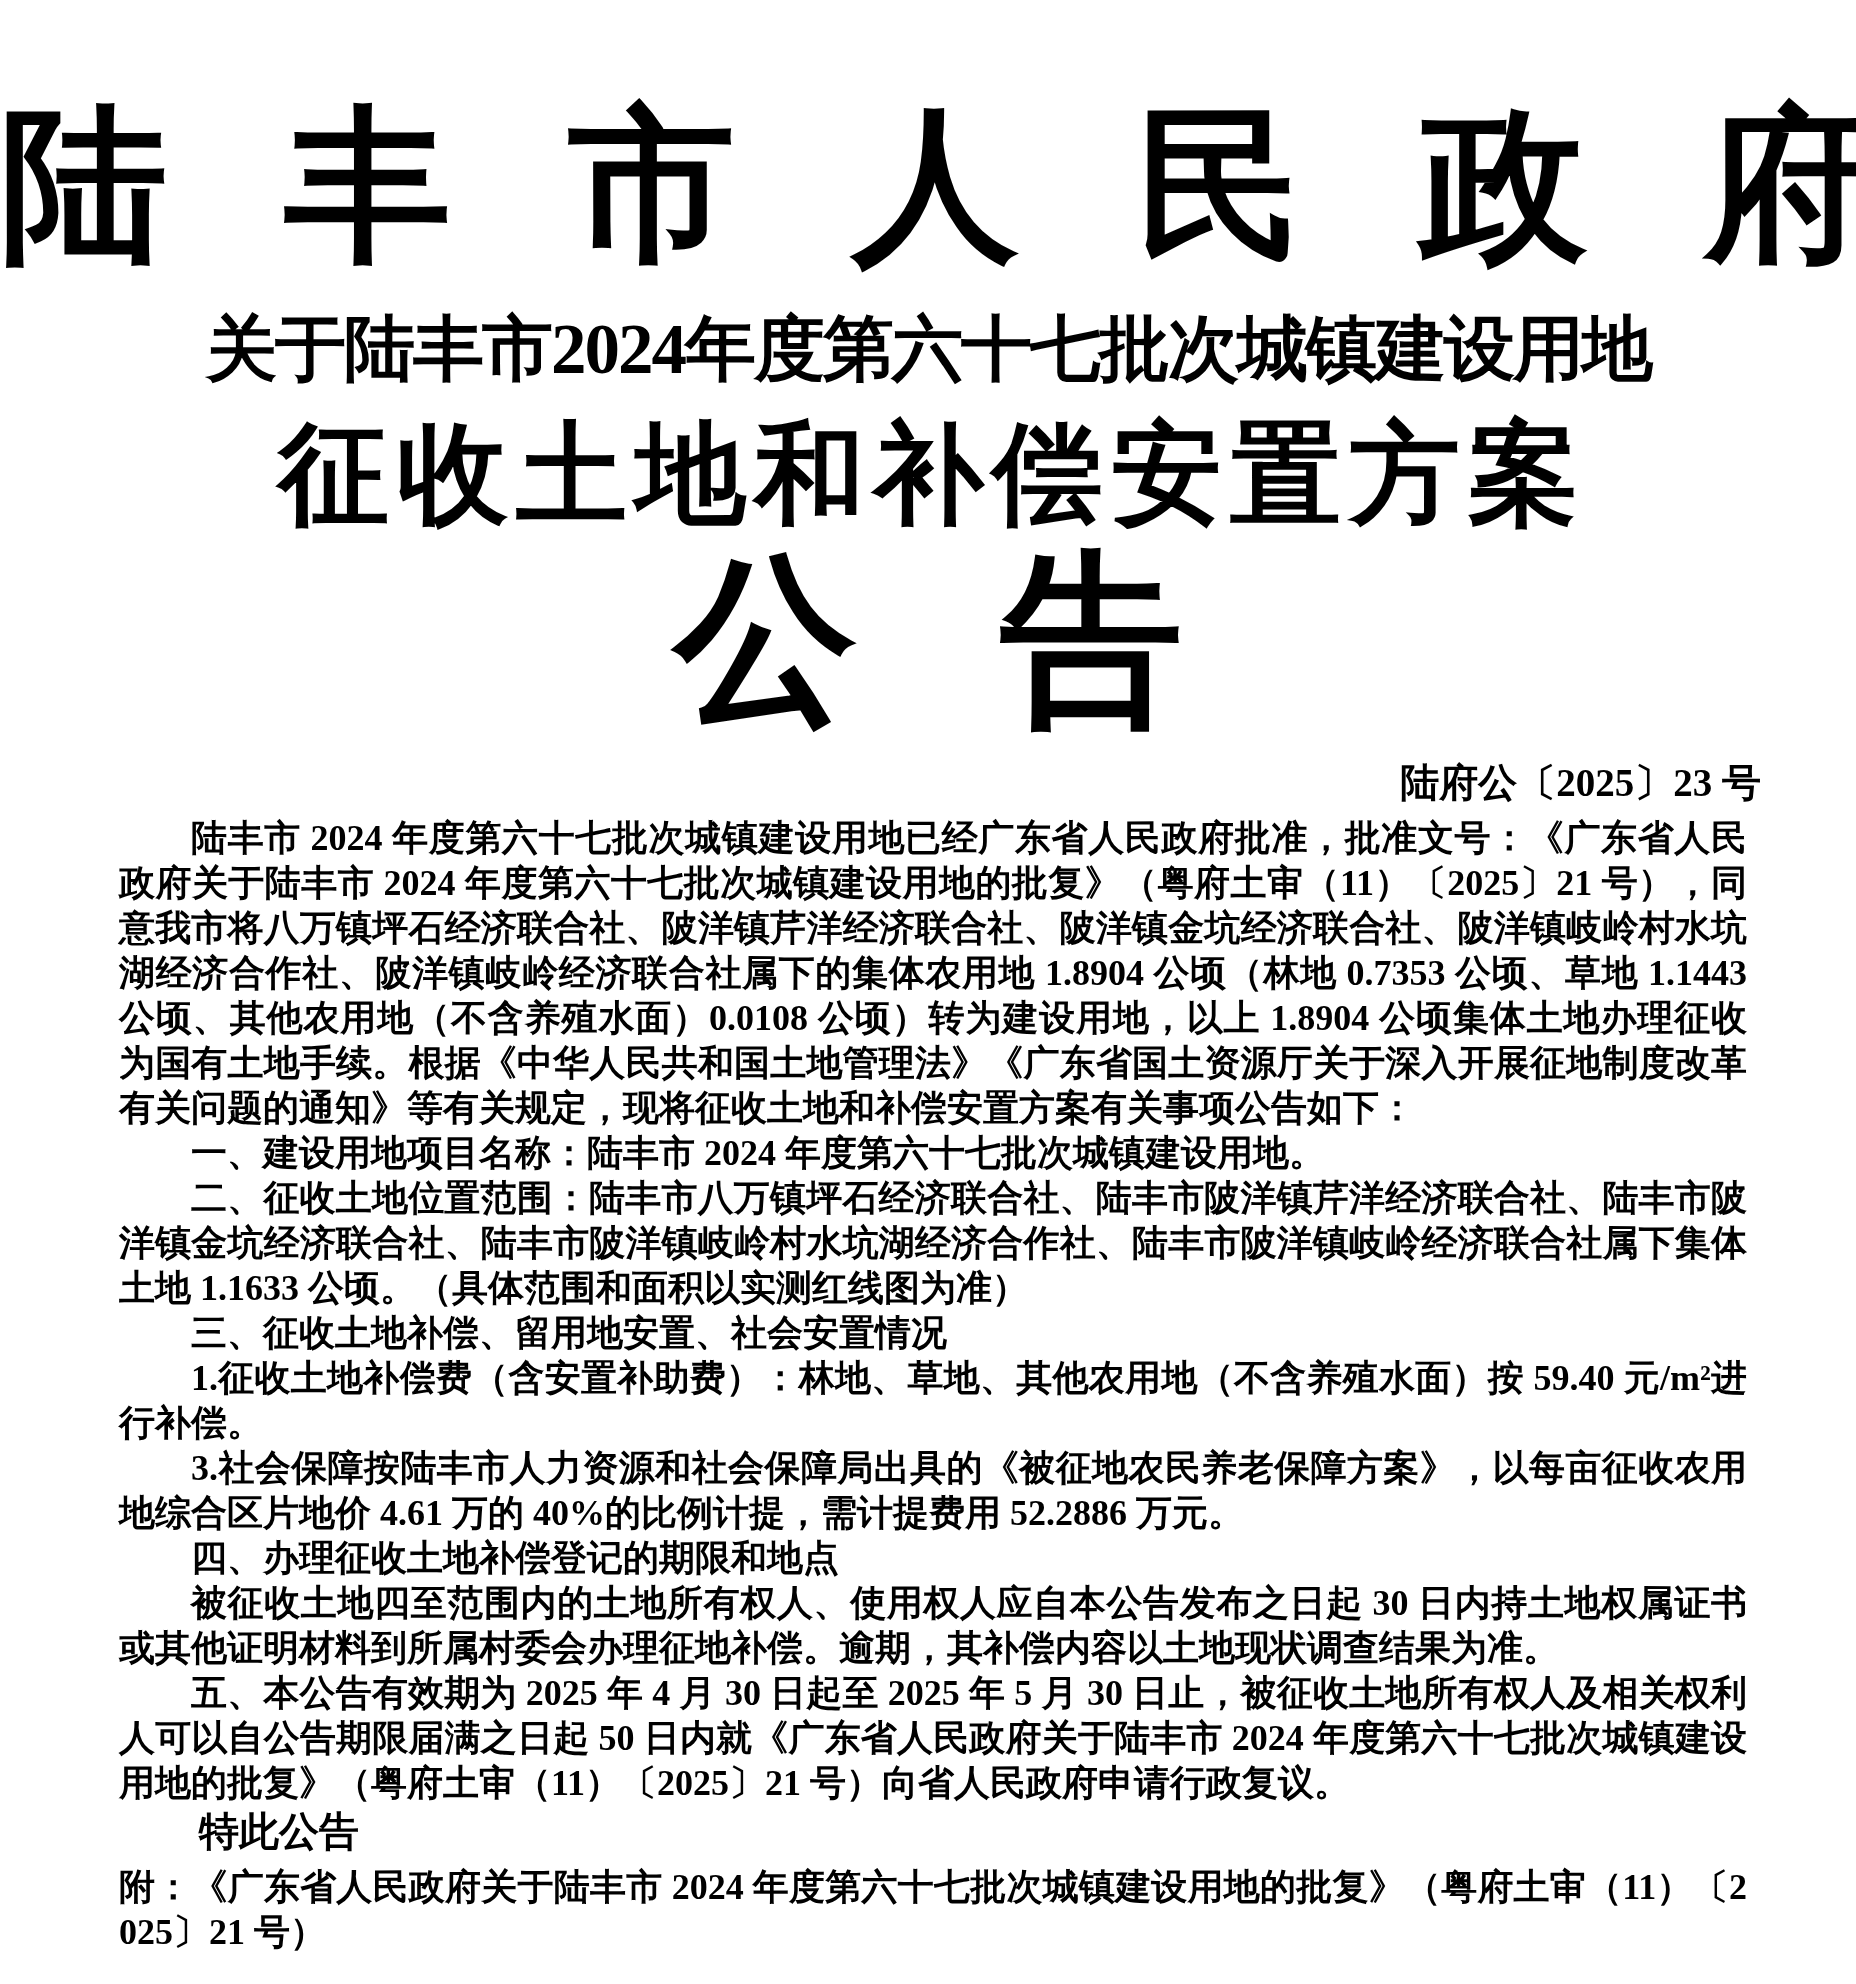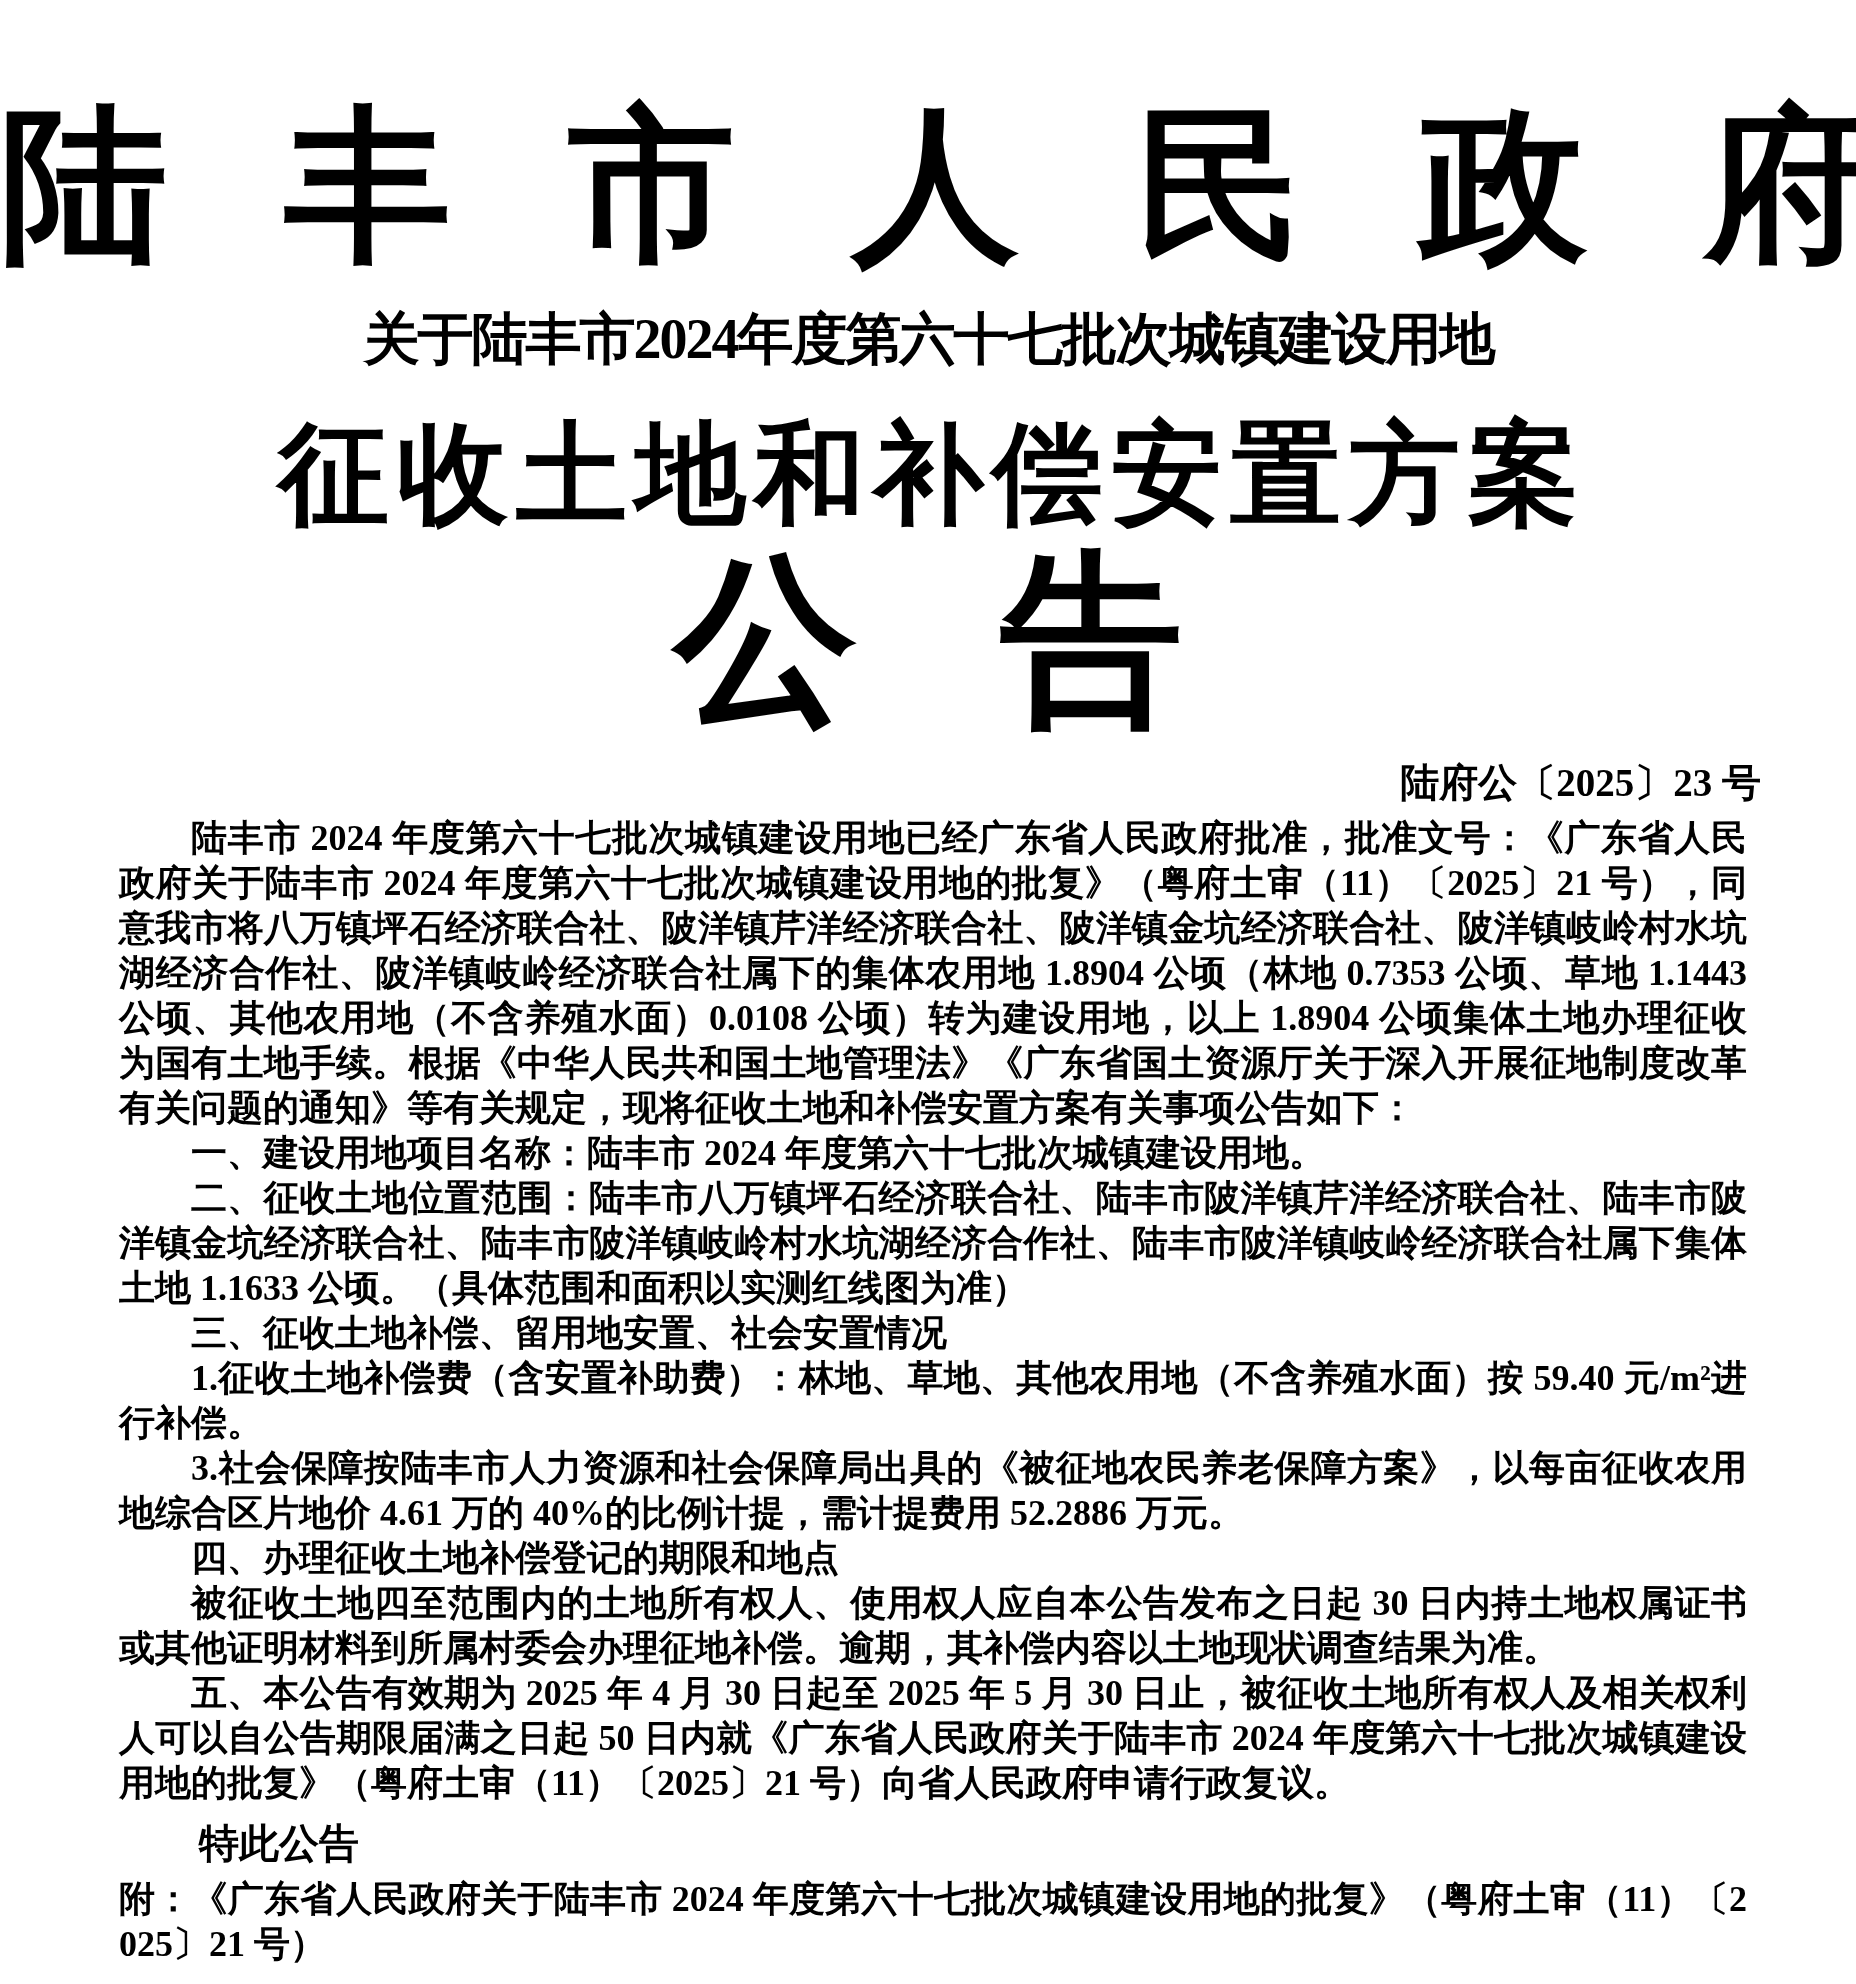--- a/index.html
+++ b/index.html
@@ -10,38 +10,38 @@
   *{margin:0;padding:0;box-sizing:border-box;}
   html,body{background:#fff;}
   body{font-family:"Liberation Serif","DejaVu Serif",serif;color:var(--ink);}
   .doc{position:relative;width:1857px;height:2629px;background:#fff;overflow:hidden;}
 
   
   .t1{position:absolute;top:97px;left:0;right:0;text-align:center;
       font-size:167px;line-height:1.08;font-weight:900;
       letter-spacing:117px;margin-right:-117px;white-space:nowrap;}
   .t2{position:absolute;top:303px;left:0;right:0;text-align:center;
-      font-size:56px;line-height:1.3;font-weight:900;letter-spacing:-2px;white-space:nowrap;}
+      font-size:71px;line-height:1.3;font-weight:900;letter-spacing:-2px;white-space:nowrap;}
   .t3{position:absolute;top:414px;left:0;right:0;text-align:center;
       font-size:111px;line-height:1.1;font-weight:900;
       letter-spacing:8px;margin-right:-8px;white-space:nowrap;}
   .t4{position:absolute;top:546px;left:0;right:0;text-align:center;
       font-size:183px;line-height:1.05;font-weight:900;
       letter-spacing:143px;margin-right:-143px;white-space:nowrap;}
   .docno{position:absolute;top:756px;left:12px;right:96px;text-align:right;
       font-size:39px;font-weight:600;}
 
   
   .body{position:absolute;top:816px;left:119px;width:1628px;
       font-size:36px;line-height:45px;font-weight:700;
       text-align:justify;word-break:break-all;}
   .body p{text-indent:2em;}
   .body p.noindent{text-indent:0;}
   .closing{font-size:40px;line-height:52px;font-weight:900;
-      text-indent:87px;margin-top:12px;}
+      text-indent:87px;margin-top:0;}
   .attach{font-size:36px;line-height:45px;margin-top:7.1px;text-indent:0;}
 </style>
 </head>
 <body>
 
 <div class="doc">
 
   <div class="t1">陆丰市人民政府</div>
   <div class="t2">关于陆丰市2024年度第六十七批次城镇建设用地</div>
   <div class="t3">征收土地和补偿安置方案</div>

